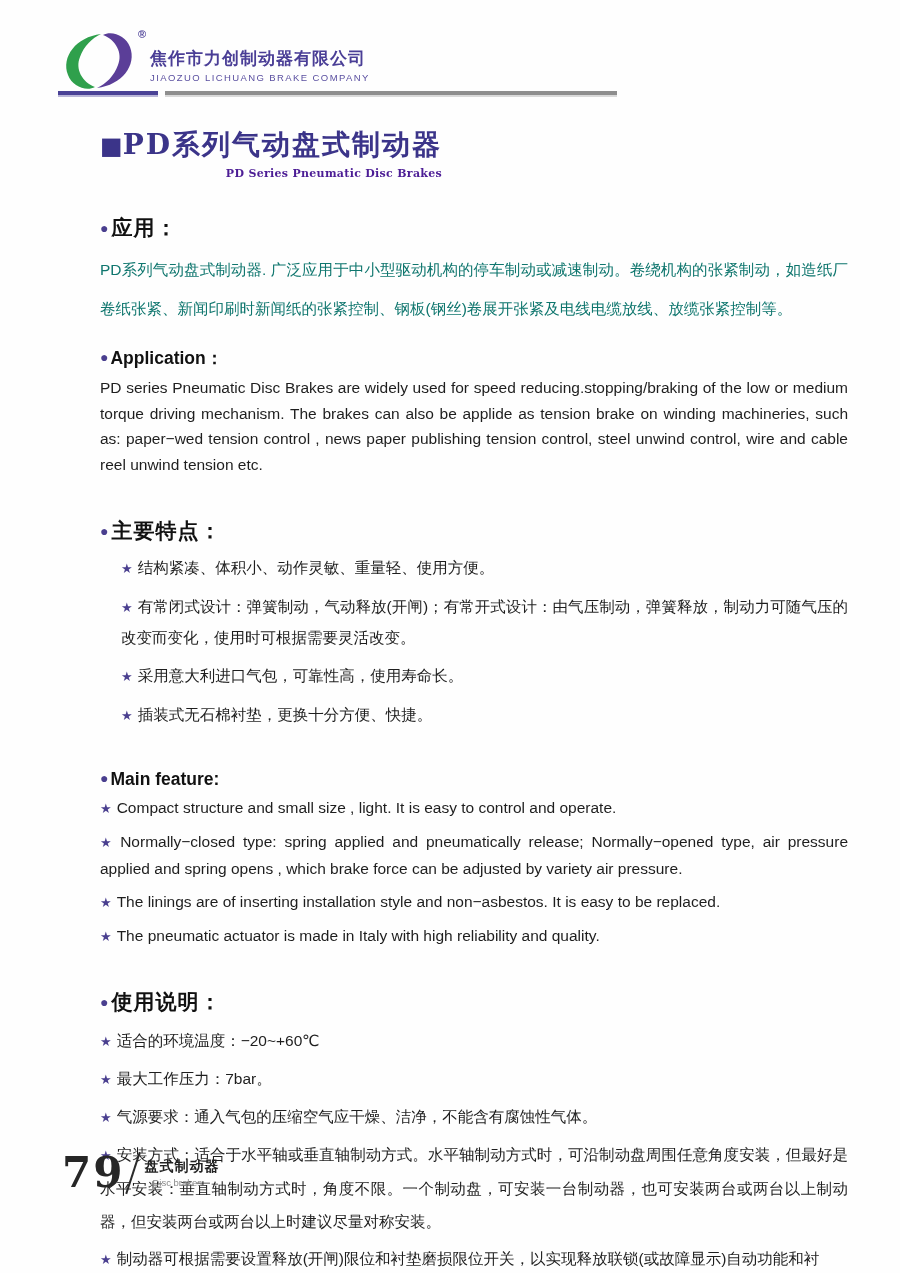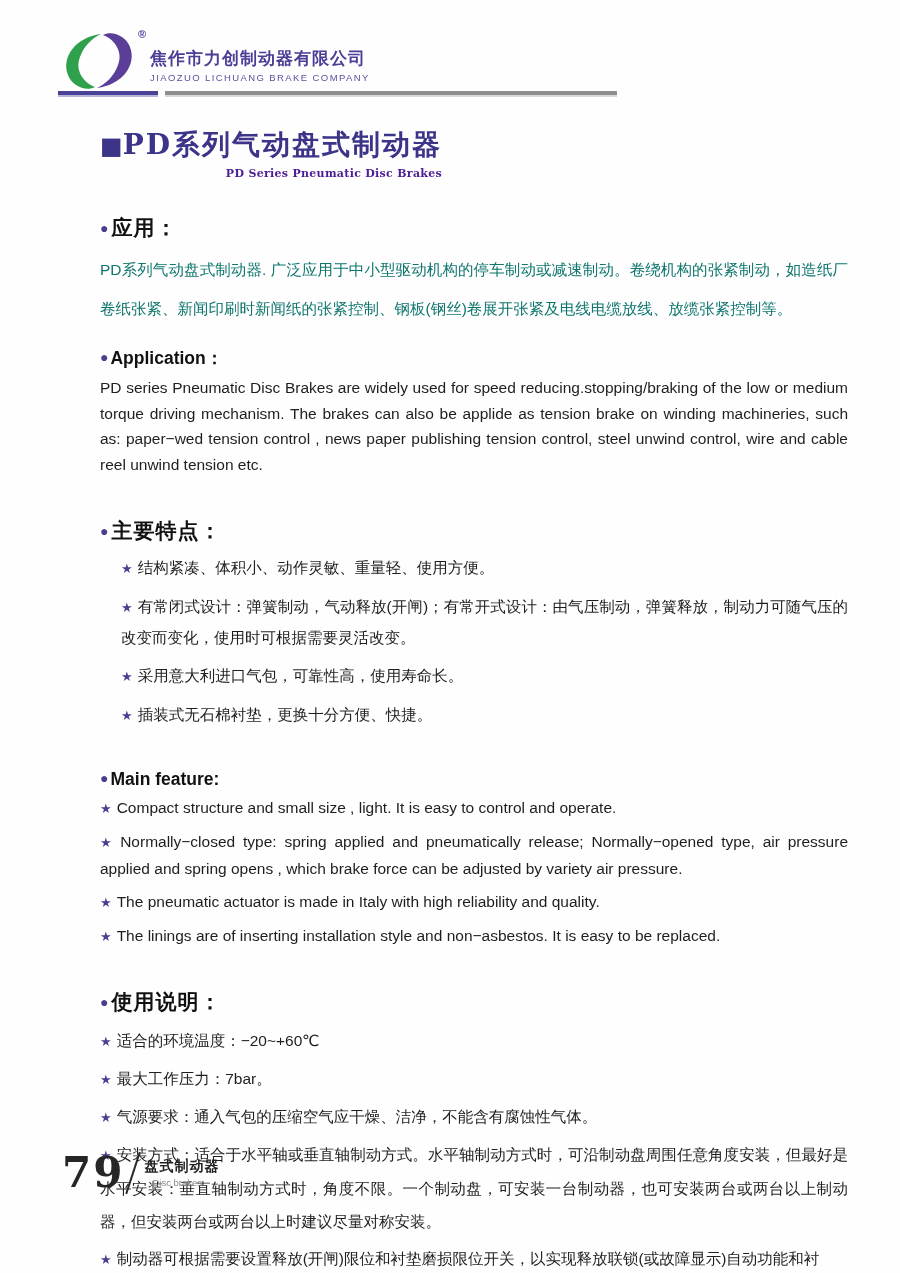--- a/index.html
+++ b/index.html
@@ -152,22 +152,22 @@
       <li class="item item-zh"><span class="star">★</span><span>采用意大利进口气包，可靠性高，使用寿命长。</span></li>
       <li class="item item-zh"><span class="star">★</span><span>插装式无石棉衬垫，更换十分方便、快捷。</span></li>
     </ul>
 
     <div class="sec-heading-en">
       <span class="sec-bullet">●</span><span>Main feature:</span>
     </div>
     <ul class="item-list sec-gap-lg">
       <li class="item item-en"><span class="star">★</span><span>Compact structure and small size , light. It is easy to control and operate.</span></li>
       <li class="item item-en"><span class="star">★</span><span>Normally−closed type: spring applied and pneumatically release; Normally−opened type, air pressure applied and spring opens , which brake force can be adjusted by variety air pressure.</span></li>
+      <li class="item item-en"><span class="star">★</span><span>The linings are of inserting installation style and non−asbestos. It is easy to be replaced.</span></li>
       <li class="item item-en"><span class="star">★</span><span>The pneumatic actuator is made in Italy with high reliability and quality.</span></li>
-      <li class="item item-en"><span class="star">★</span><span>The linings are of inserting installation style and non−asbestos. It is easy to be replaced.</span></li>
     </ul>
 
     <div class="sec-heading-zh">
       <span class="sec-bullet">●</span><span>使用说明：</span>
     </div>
     <ul class="item-list">
       <li class="item item-zh-wide"><span class="star">★</span><span>适合的环境温度：−20~+60℃</span></li>
       <li class="item item-zh-wide"><span class="star">★</span><span>最大工作压力：7bar。</span></li>
       <li class="item item-zh-wide"><span class="star">★</span><span>气源要求：通入气包的压缩空气应干燥、洁净，不能含有腐蚀性气体。</span></li>
       <li class="item item-zh-wide"><span class="star">★</span><span>安装方式：适合于水平轴或垂直轴制动方式。水平轴制动方式时，可沿制动盘周围任意角度安装，但最好是水平安装：垂直轴制动方式时，角度不限。一个制动盘，可安装一台制动器，也可安装两台或两台以上制动器，但安装两台或两台以上时建议尽量对称安装。</span></li>

